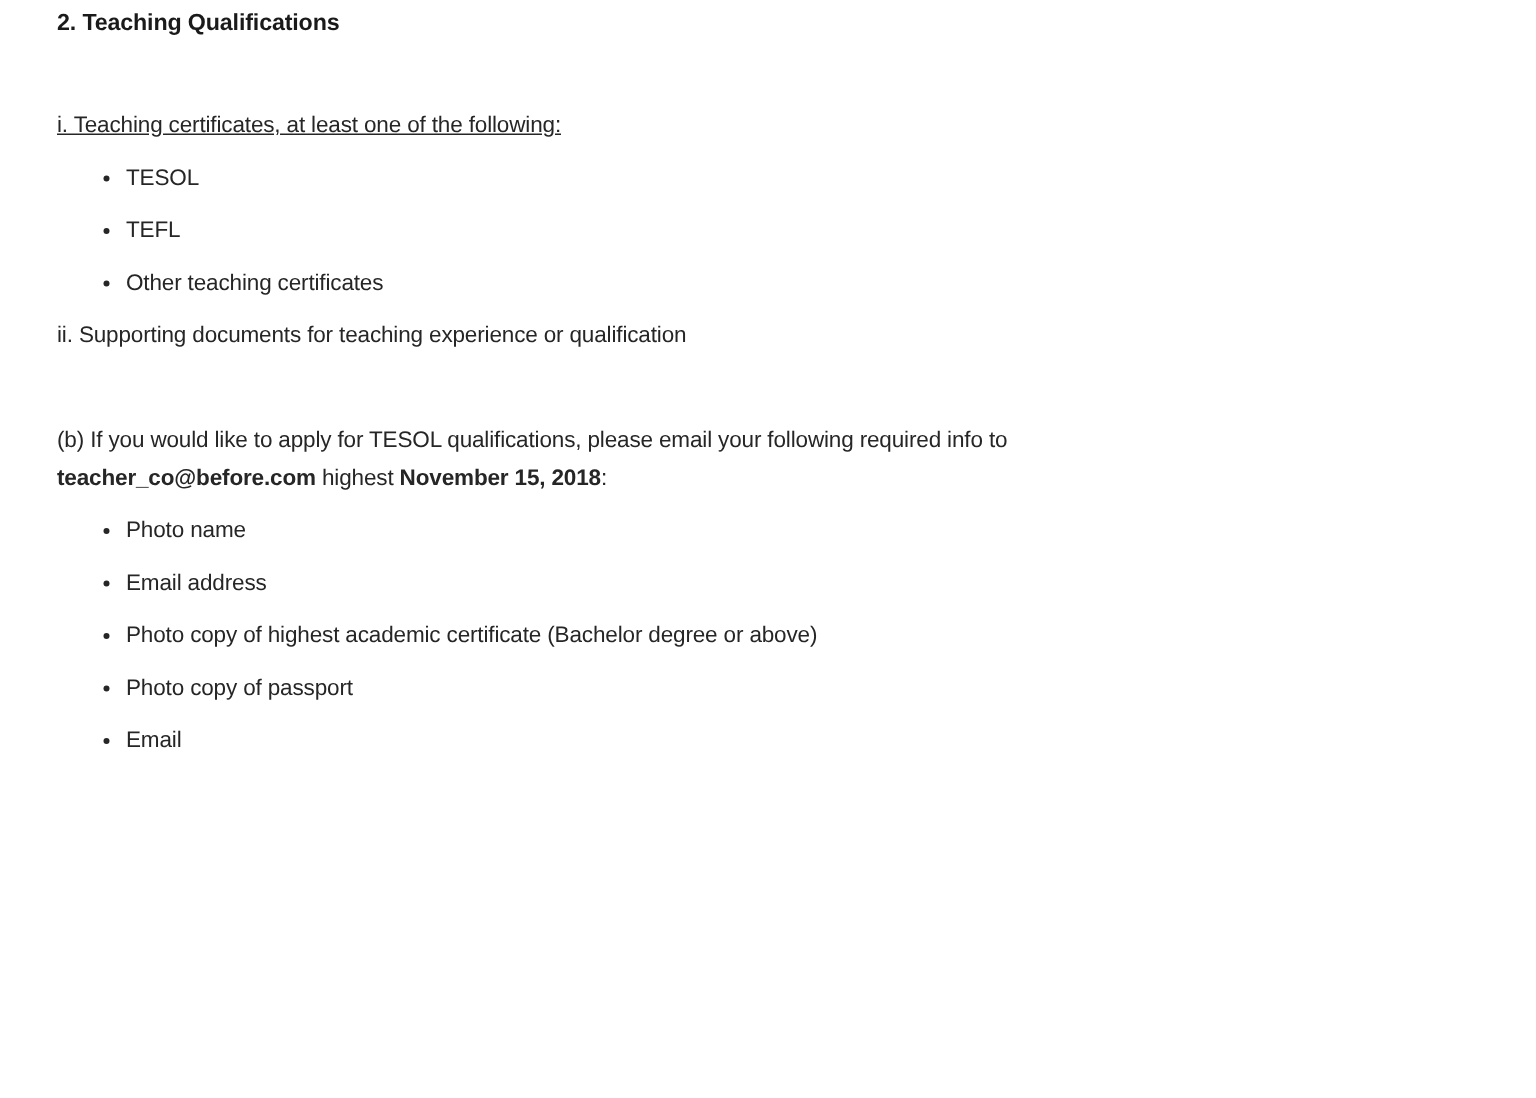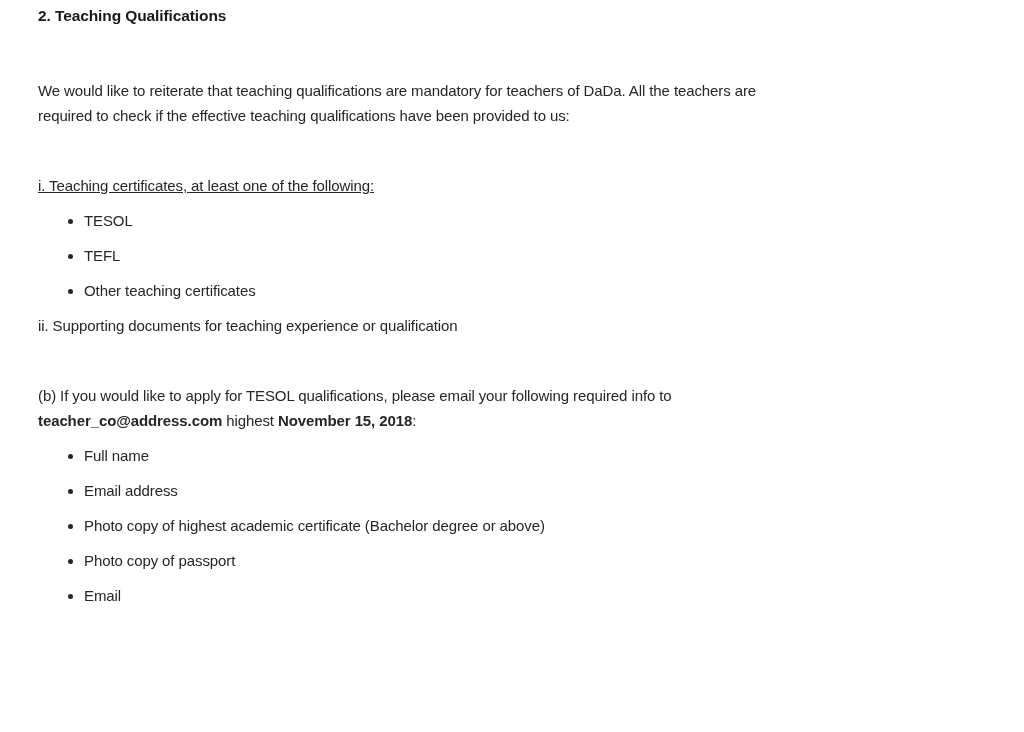--- a/index.html
+++ b/index.html
@@ -45,37 +45,36 @@
   }
   .bold { font-weight: 700; }
 </style>
 </head>
 <body>
 
 <div class="page">
 
   <p class="heading">2. Teaching Qualifications</p>
 
-  <p class="para intro">We would like to reiterate that teaching qualifications are mandatory for teachers of DaDa. All the teachers are required to check if the effective teaching qualifications have been provided to us:</p>
 
 
   <p class="para item-i">i. Teaching certificates, at least one of the following:</p>
 
   <ul class="bullets">
     <li>TESOL</li>
     <li>TEFL</li>
     <li>Other teaching certificates</li>
   </ul>
 
   <p class="para item-ii">ii. Supporting documents for teaching experience or qualification</p>
 
 
-  <p class="para para-b"><span>(b) If you would like to apply for TESOL qualifications, please email your following required info to </span><span class="bold">teacher_co@address.com</span><span> highest </span><span class="bold">November 15, 2018</span><span>:</span></p>
+  <p class="para para-b"><span>(b) If you would like to apply for TESOL qualifications, please email your following required info to </span><span class="bold">teacher_co@before.com</span><span> highest </span><span class="bold">November 15, 2018</span><span>:</span></p>
 
   <ul class="bullets">
-    <li>Full name</li>
+    <li>Photo name</li>
     <li>Email address</li>
     <li>Photo copy of highest academic certificate (Bachelor degree or above)</li>
     <li>Photo copy of passport</li>
     <li>Email</li>
   </ul>
 
 </div>
 
 </body></html>

